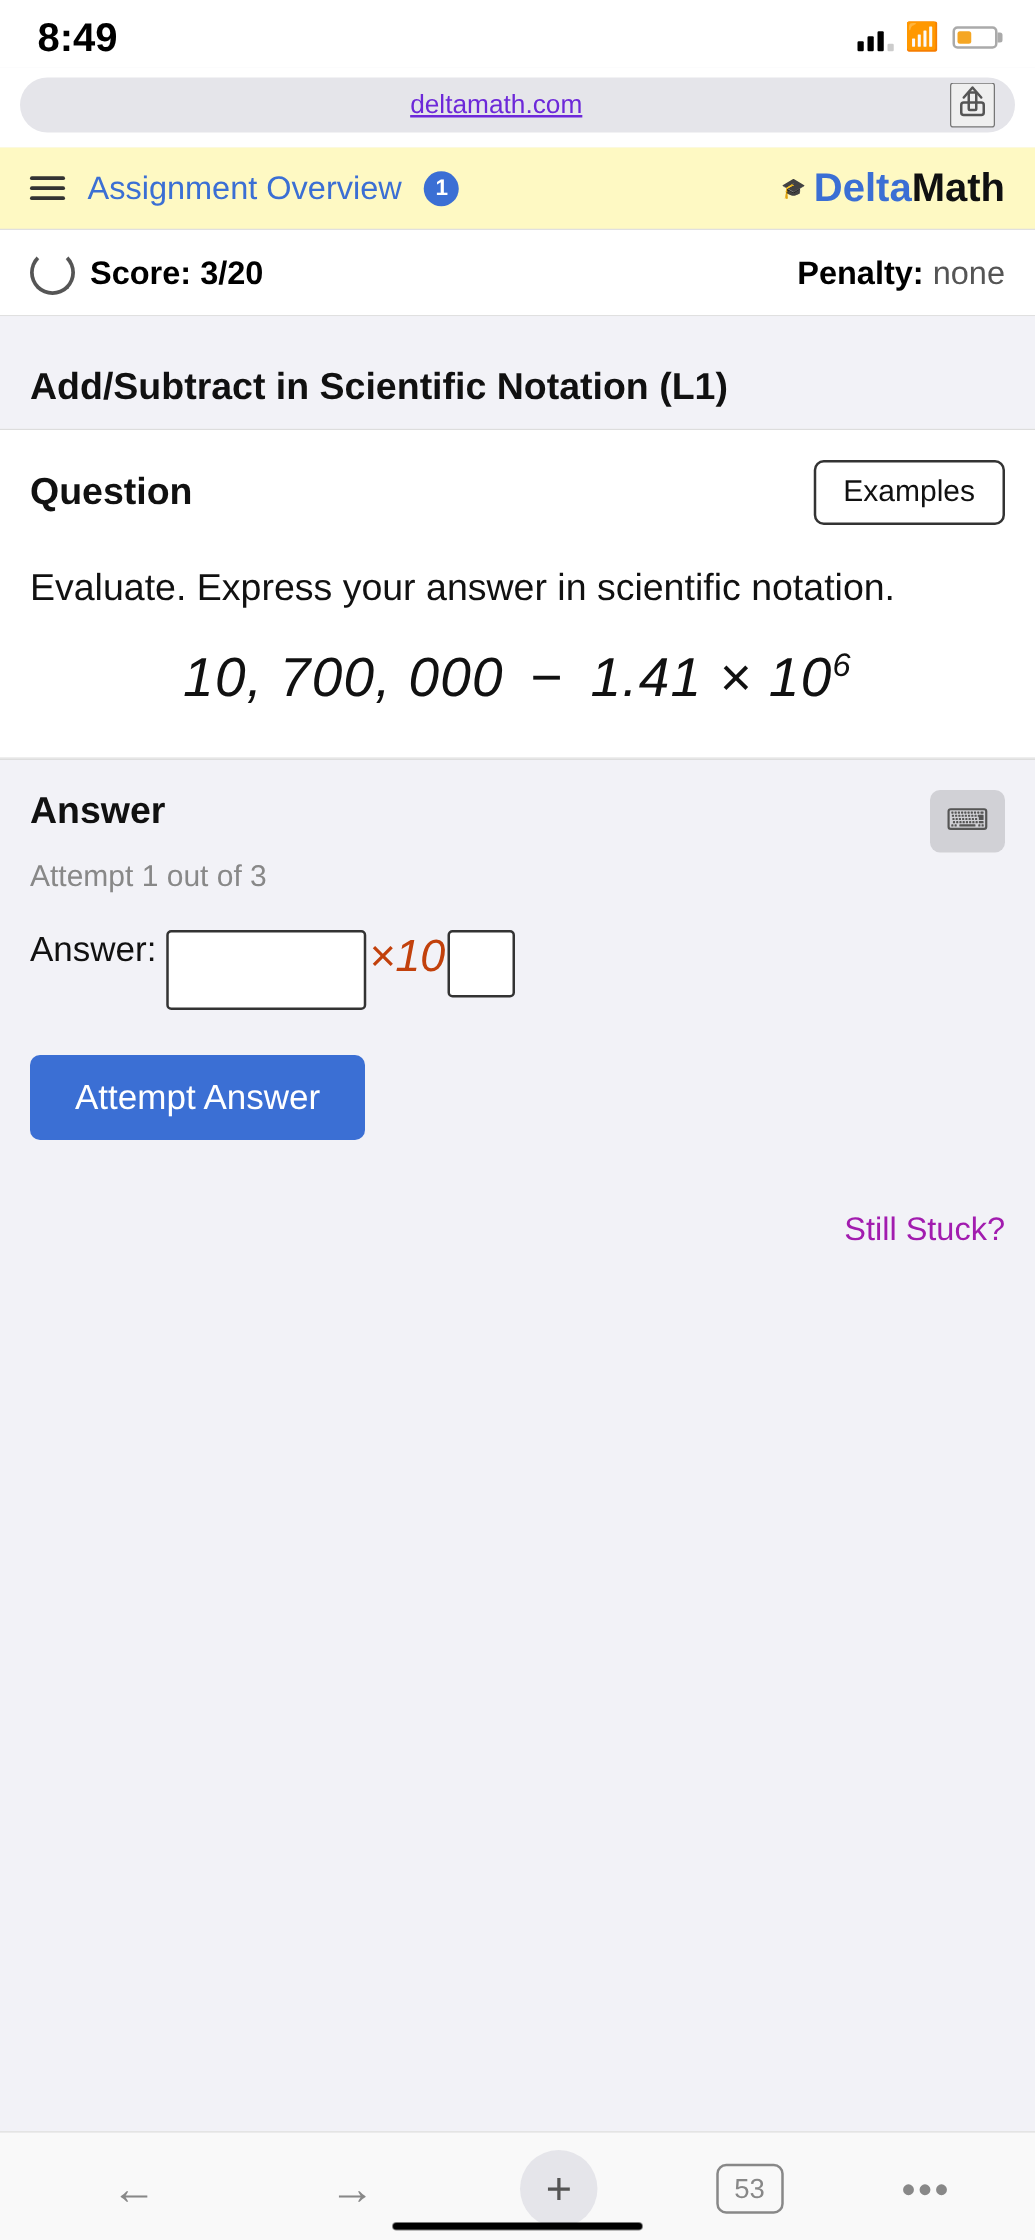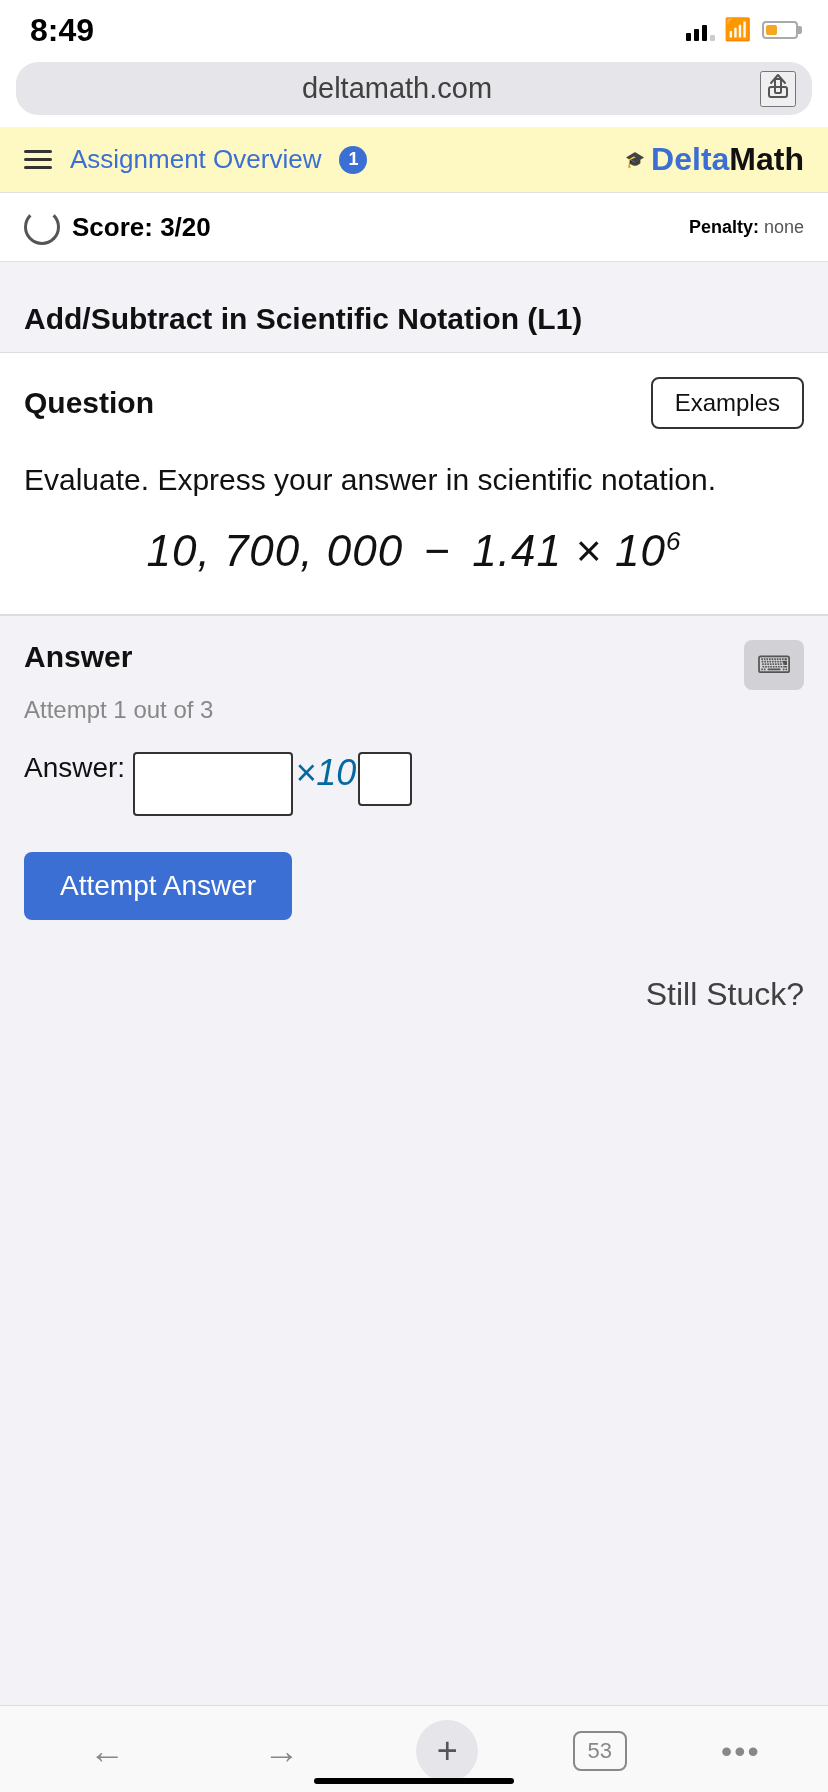--- a/index.html
+++ b/index.html
@@ -82,22 +82,23 @@
     .url-bar {
       background: #e5e5ea;
       border-radius: 22px;
       display: flex;
       align-items: center;
       justify-content: center;
       padding: 10px 50px 10px 16px;
       position: relative;
     }
     .url-text {
-      font-size: 29px;
-      color: #404040;
+      font-size: 21px;
+      color: #6d28d9;
+      text-decoration: underline;
     }
     .share-btn {
       position: absolute;
       right: 16px;
       width: 36px;
       height: 36px;
       display: flex;
       align-items: center;
       justify-content: center;
     }
@@ -180,21 +181,21 @@
       border: 3px solid #555;
       border-top-color: transparent;
       border-radius: 50%;
       display: inline-block;
     }
     .score-text {
       font-size: 26px;
       font-weight: 600;
     }
     .penalty-text {
-      font-size: 18px;
+      font-size: 26px;
     }
     .penalty-text span {
       font-weight: 400;
       color: #555;
     }
 
     
     .main-content {
       background: #f2f2f7;
       padding: 20px 0;
@@ -313,21 +314,21 @@
       border-radius: 4px;
       width: 160px;
       height: 64px;
       font-size: 26px;
       padding: 0 12px;
       background: #fff;
       outline: none;
     }
     .times-ten {
       font-size: 36px;
-      color: #0369a1;
+      color: #c2410c;
       font-style: italic;
     }
     .exponent-box {
       width: 54px;
       height: 54px;
       border: 2px solid #333;
       border-radius: 4px;
       background: #fff;
       display: inline-block;
       vertical-align: super;
@@ -344,22 +345,22 @@
       cursor: pointer;
     }
 
     
     .still-stuck-area {
       display: flex;
       justify-content: flex-end;
       padding: 24px 24px 16px 24px;
     }
     .still-stuck-link {
-      color: #404040;
-      font-size: 32px;
+      color: #a21caf;
+      font-size: 26px;
       text-decoration: none;
     }
 
     
     .bottom-toolbar {
       background: #f9f9f9;
       border-top: 1px solid #ddd;
       display: flex;
       justify-content: space-around;
       align-items: center;

